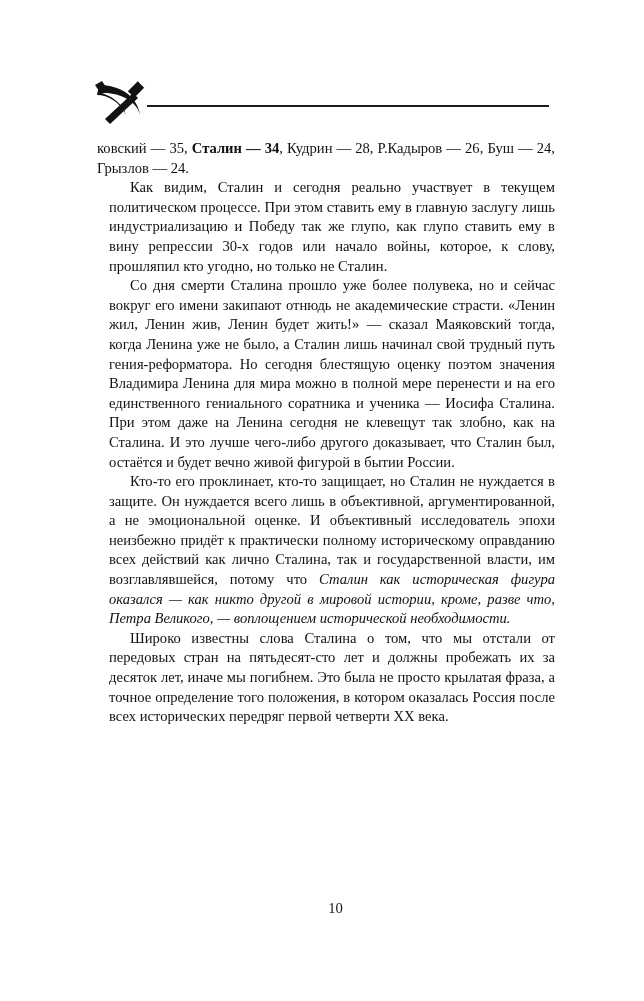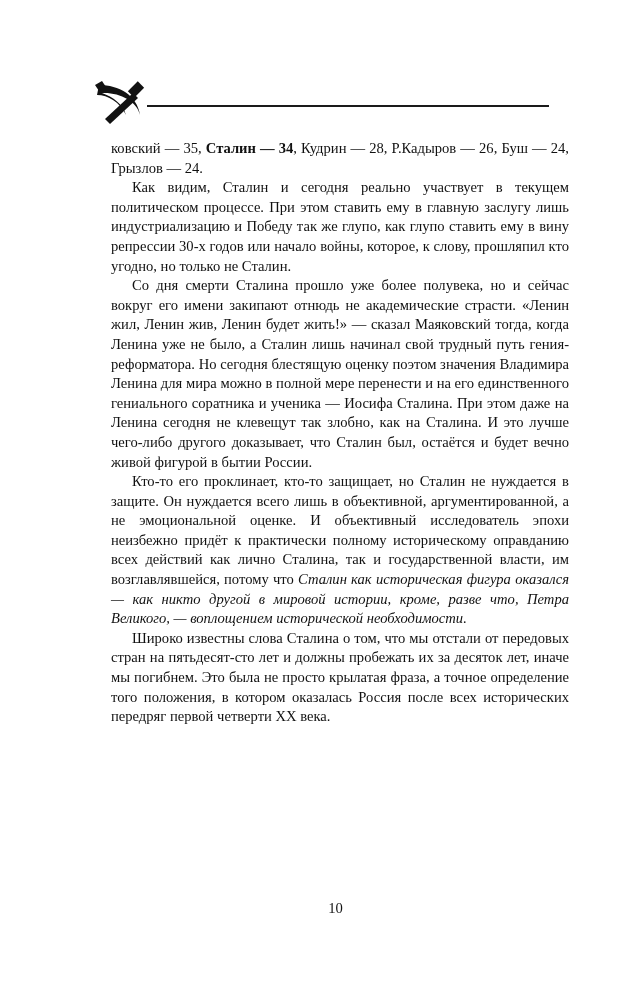--- a/index.html
+++ b/index.html
@@ -38,35 +38,36 @@
   }
   .rule-line {
     flex: 1 1 auto;
     height: 2px;
     background: #1a1a1a;
     margin-left: 2px;
     margin-top: 10px;
   }
   .content {
     position: absolute;
-    left: 111px;
+    left: 97px;
     top: 139px;
     width: 458px;
     font-size: 14.6px;
     line-height: 19.6px;
     text-align: justify;
     text-justify: inter-word;
     hyphens: manual;
     font-family: Liberation Serif, serif;
   }
   .content p {
     margin: 0;
   }
   .content p + p {
     margin-top: 0px;
+    margin-left: 12px;
   }
   .indent {
     text-indent: 21px;
   }
   .noindent {
     text-indent: 0;
   }
   b, .b { font-weight: bold; }
   i, .i { font-style: italic; }
   .folio {

